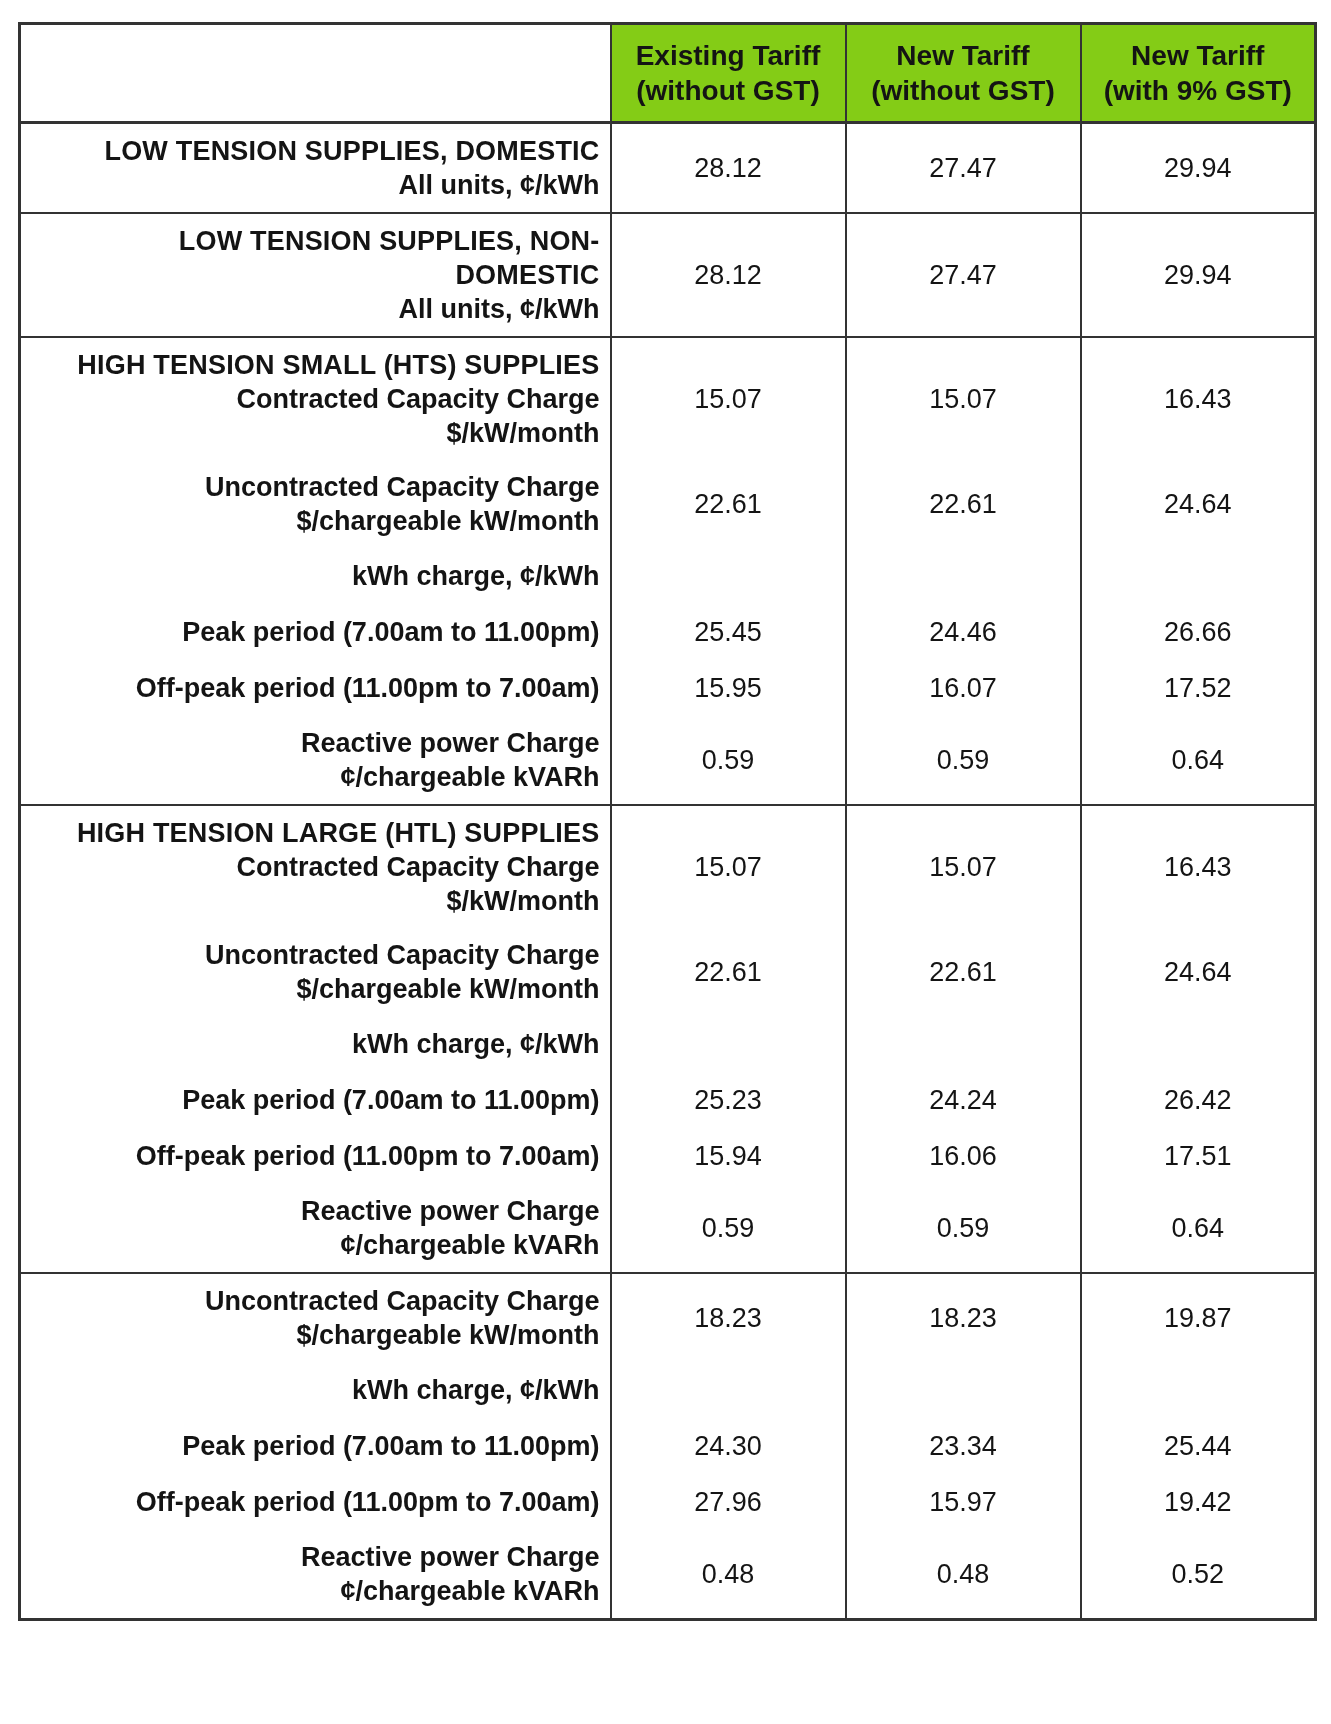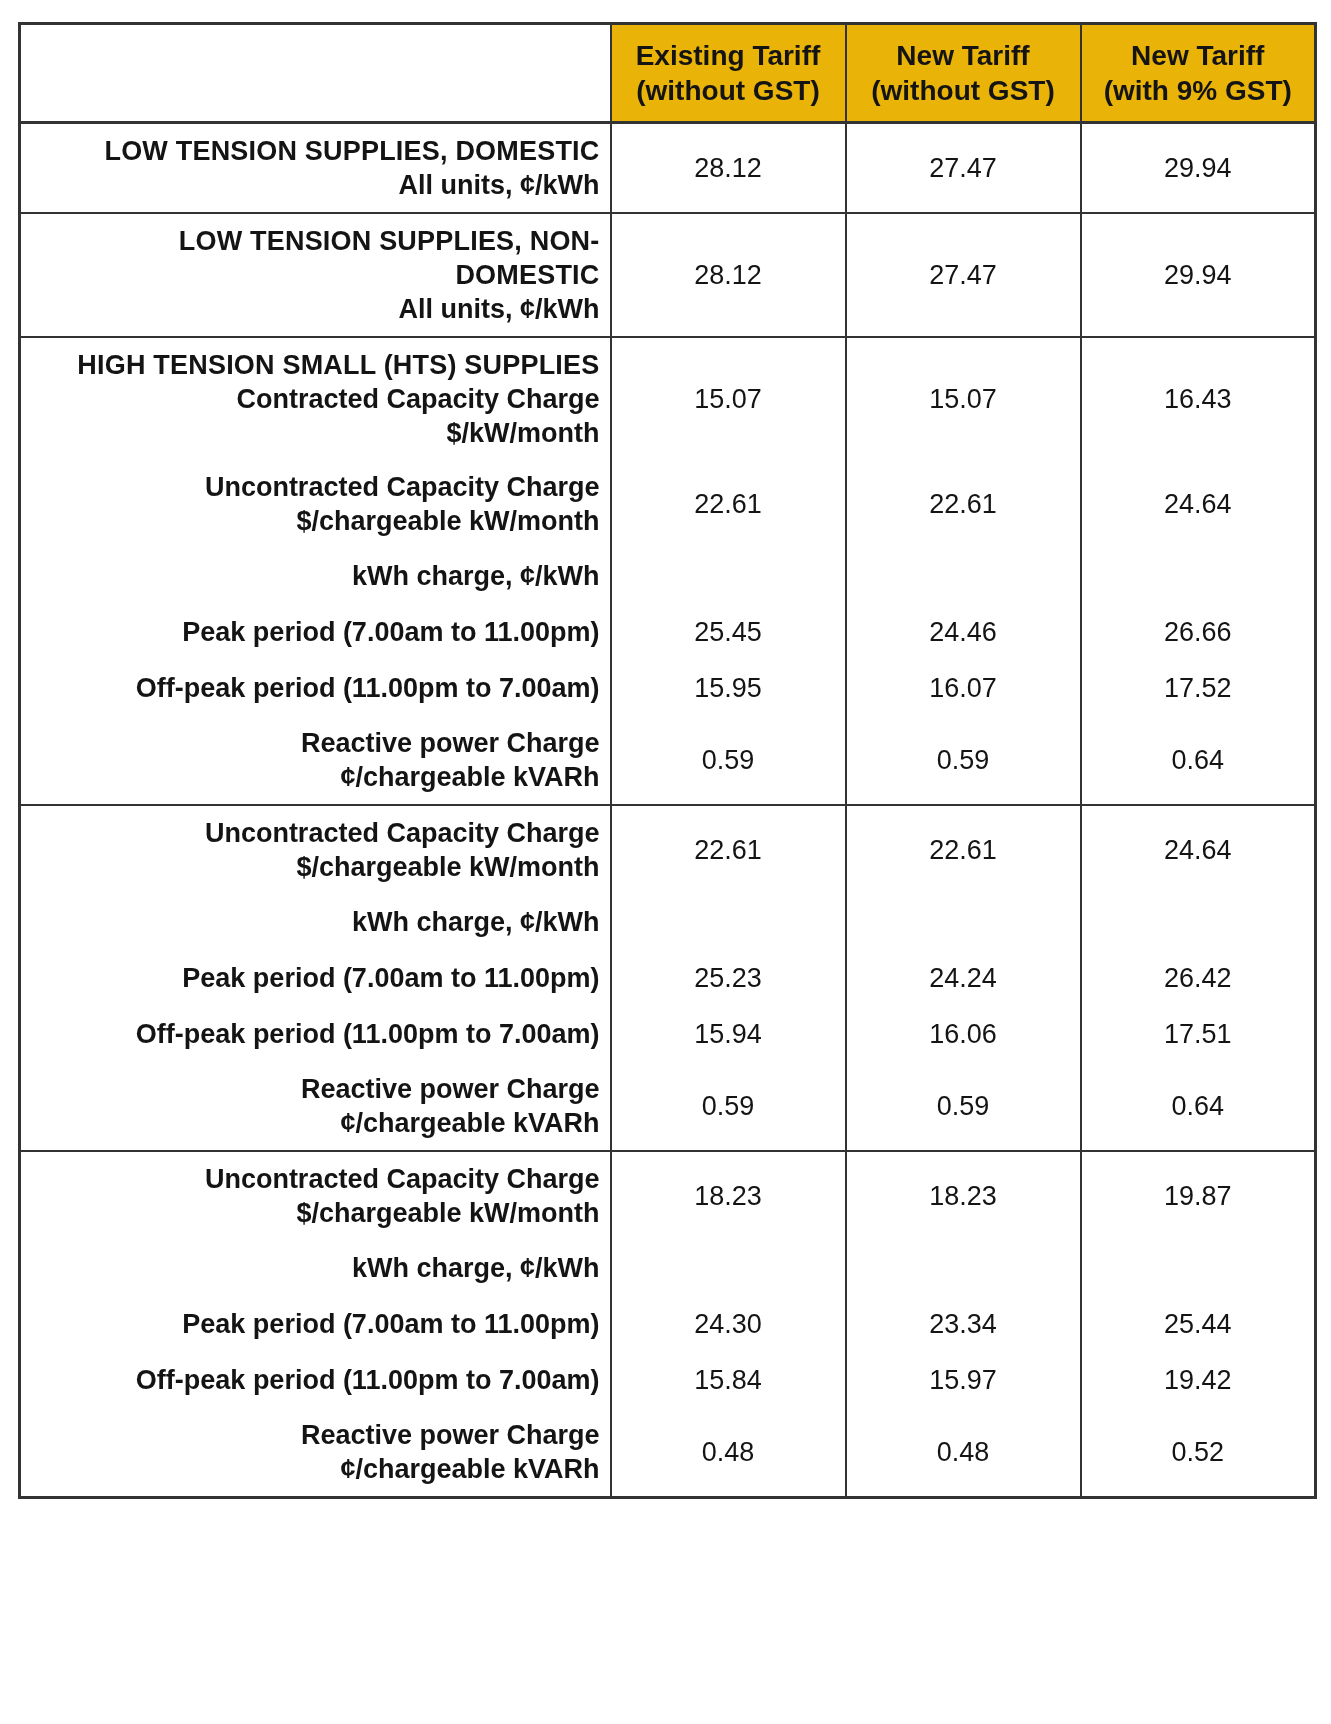--- a/index.html
+++ b/index.html
@@ -24,21 +24,21 @@
   table.tariff {
     border-collapse: collapse;
     table-layout: fixed;
     width: 1297px;
     border: 3px solid #333333;
   }
   col.c-label { width: 591px; }
   col.c-val   { width: 235px; }
 
   thead th {
-    background: #eab308;
+    background: #84cc16;
     font-weight: bold;
     font-size: 28px;
     line-height: 35px;
     padding: 13px 4px;
     text-align: center;
     vertical-align: middle;
     border-left: 2px solid #333333;
   }
   thead th.corner {
     background: #ffffff;
@@ -168,20 +168,30 @@
           <td class="label-cell">
             <div class="t-normal">Reactive power Charge</div>
             <div class="t-normal">¢/chargeable kVARh</div>
           </td>
           <td class="value-cell">0.59</td>
           <td class="value-cell">0.59</td>
           <td class="value-cell">0.64</td>
         </tr>
       </tbody>
       <tbody class="section">
+        <tr class="lines-3">
+          <td class="label-cell">
+            <div class="t-bold">HIGH TENSION LARGE (HTL) SUPPLIES</div>
+            <div class="t-normal">Contracted Capacity Charge</div>
+            <div class="t-normal">$/kW/month</div>
+          </td>
+          <td class="value-cell">15.07</td>
+          <td class="value-cell">15.07</td>
+          <td class="value-cell">16.43</td>
+        </tr>
         <tr class="lines-2">
           <td class="label-cell">
             <div class="t-normal">Uncontracted Capacity Charge</div>
             <div class="t-normal">$/chargeable kW/month</div>
           </td>
           <td class="value-cell">22.61</td>
           <td class="value-cell">22.61</td>
           <td class="value-cell">24.64</td>
         </tr>
         <tr class="lines-1">
@@ -241,21 +251,21 @@
             <div class="t-normal">Peak period (7.00am to 11.00pm)</div>
           </td>
           <td class="value-cell">24.30</td>
           <td class="value-cell">23.34</td>
           <td class="value-cell">25.44</td>
         </tr>
         <tr class="lines-1">
           <td class="label-cell">
             <div class="t-normal">Off-peak period (11.00pm to 7.00am)</div>
           </td>
-          <td class="value-cell">15.84</td>
+          <td class="value-cell">27.96</td>
           <td class="value-cell">15.97</td>
           <td class="value-cell">19.42</td>
         </tr>
         <tr class="lines-2">
           <td class="label-cell">
             <div class="t-normal">Reactive power Charge</div>
             <div class="t-normal">¢/chargeable kVARh</div>
           </td>
           <td class="value-cell">0.48</td>
           <td class="value-cell">0.48</td>

